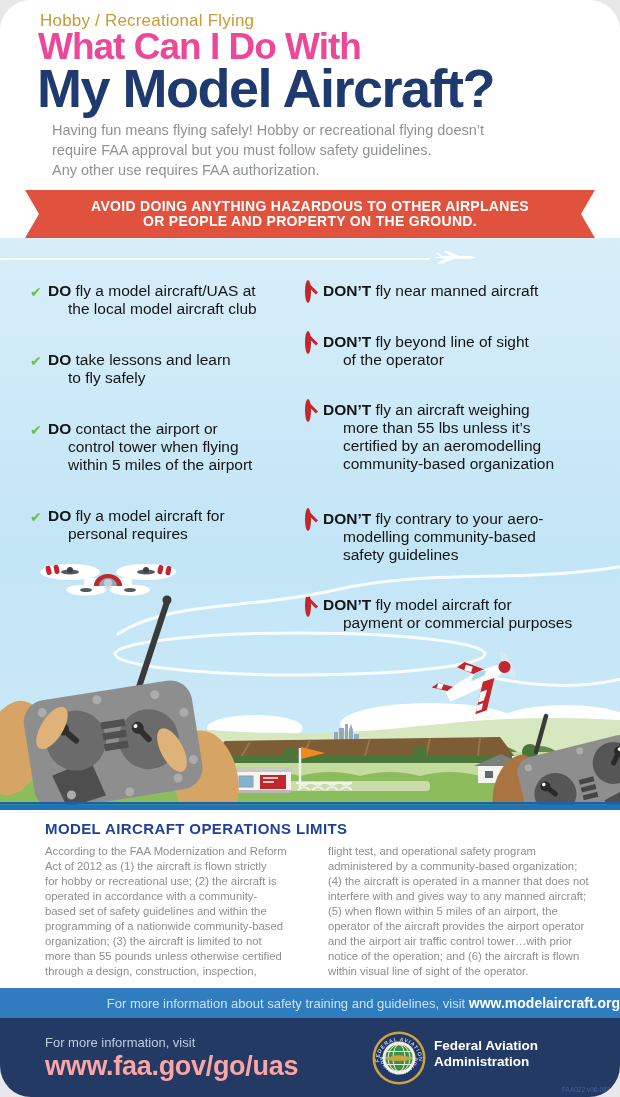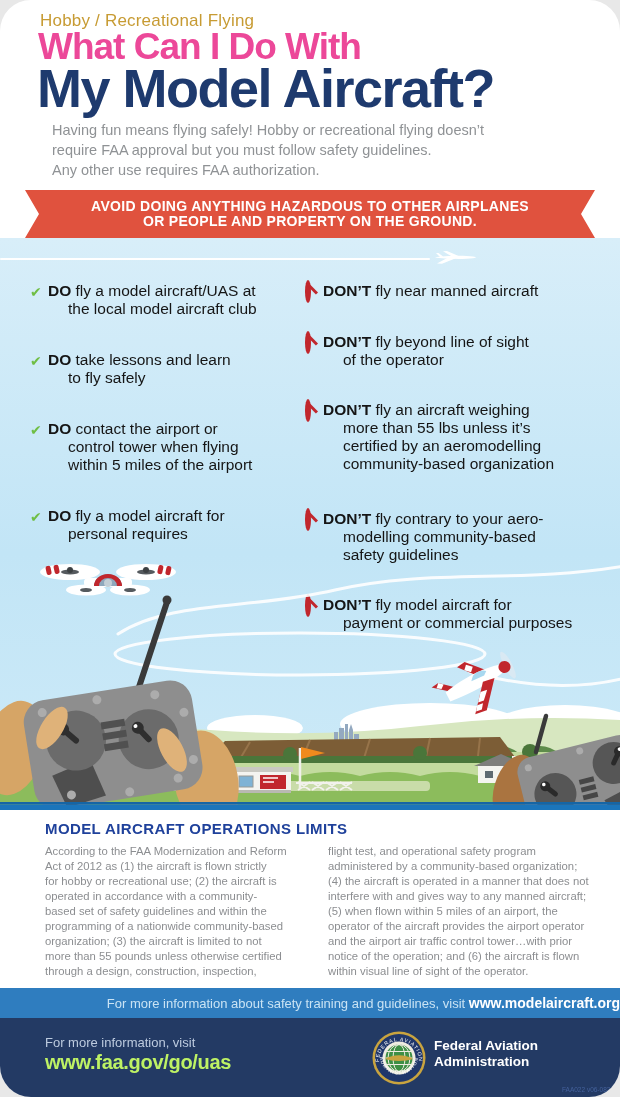--- a/index.html
+++ b/index.html
@@ -41,21 +41,21 @@
   .ops-col{position:absolute;top:34px;font-size:11.3px;line-height:15px;color:#8C8E91;white-space:pre-line;}
   .ops-c1{left:45px;width:265px;}
   .ops-c2{left:328px;width:280px;}
   
   .infobar{position:absolute;left:0;top:988px;width:620px;height:30px;background:#2F7DBF;
            display:flex;align-items:center;justify-content:flex-end;font-size:13px;color:#C9E3F4;}
   .infobar b{color:#fff;font-size:14px;}
   
   .footer{position:absolute;left:0;top:1018px;width:620px;height:79px;background:#233A64;}
   .f-more{position:absolute;left:45px;top:17px;font-size:13px;color:#BDCBDF;}
-  .f-url{position:absolute;left:45px;top:33px;font-size:20px;font-weight:bold;color:#bef264;letter-spacing:-.3px;}
+  .f-url{position:absolute;left:45px;top:33px;font-size:27px;font-weight:bold;color:#fca5a5;letter-spacing:-.3px;}
   .seal{position:absolute;left:372px;top:13px;}
   .agency{position:absolute;left:434px;top:20px;font-size:13.5px;font-weight:bold;color:#fff;line-height:16px;white-space:pre-line;}
   .doccode{position:absolute;right:6px;bottom:4px;font-size:6.5px;color:#44619B;}
 </style>
 </head>
 <body>
 
 <div class="poster">
 
   <div class="kicker">Hobby / Recreational Flying</div>

